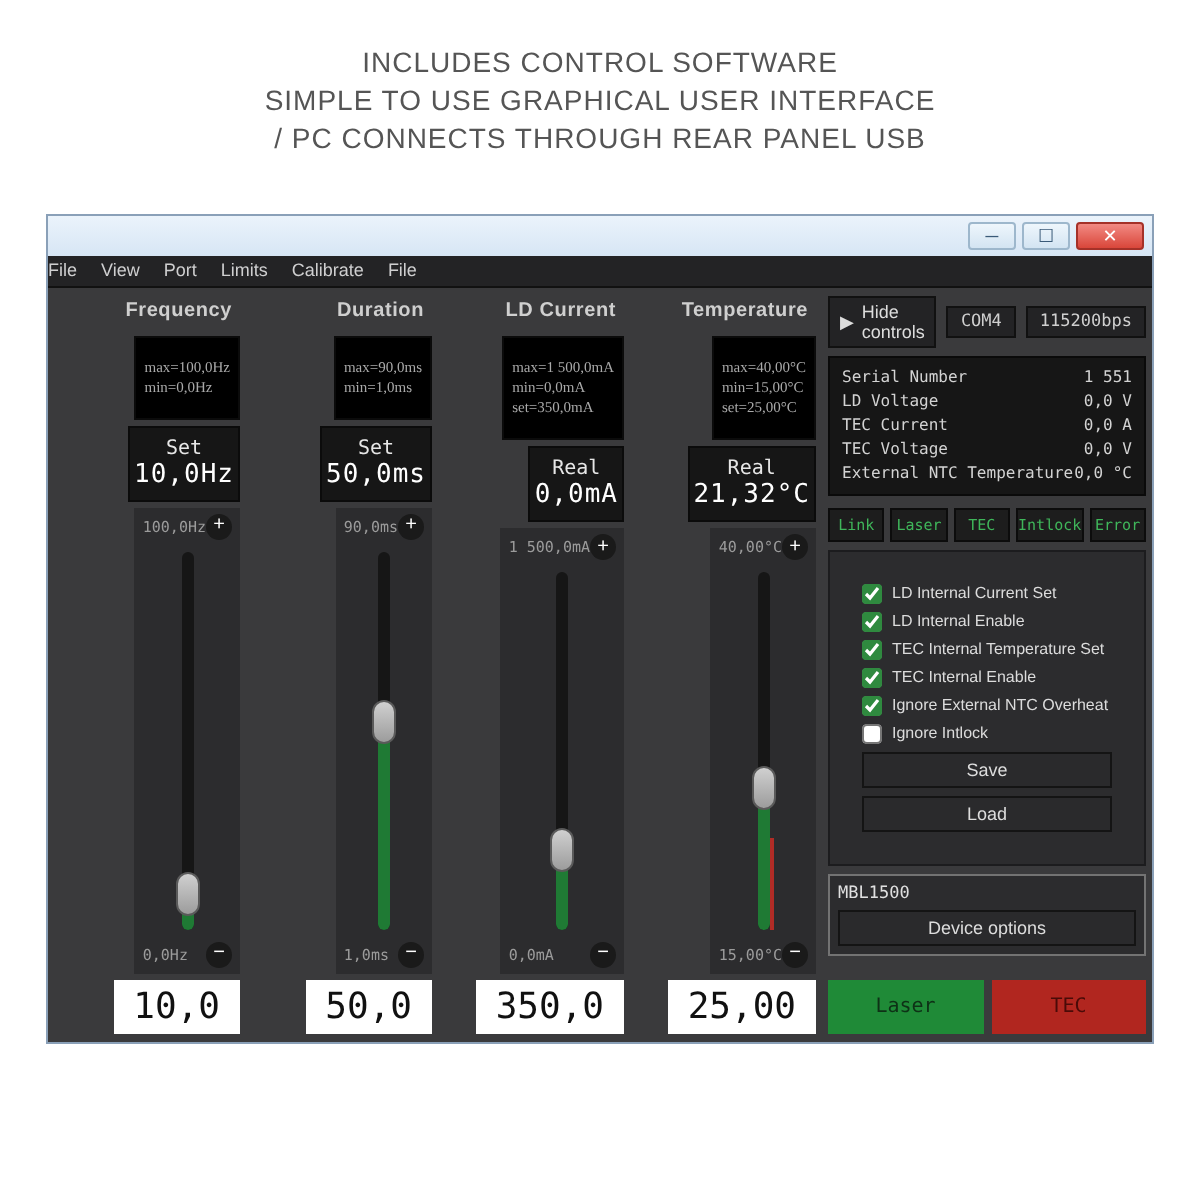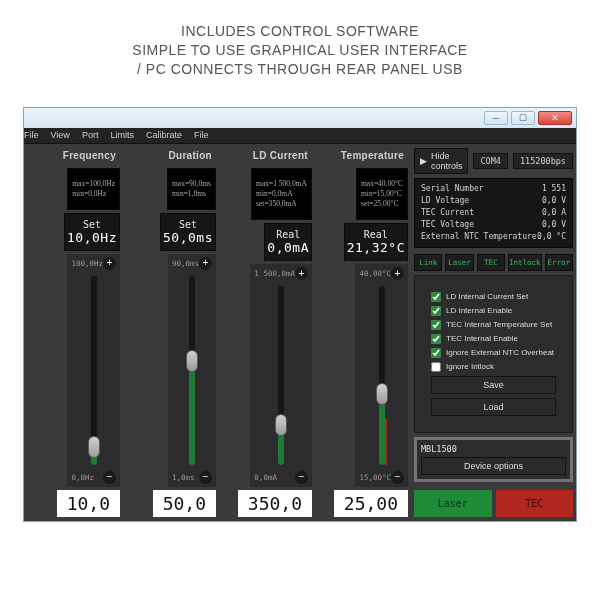--- a/index.html
+++ b/index.html
@@ -36,21 +36,21 @@
   .hidec { flex: 1; background: #232325; border: 1px solid #111; padding: 2px 5px; font-size: 9px; color: #ddd; display:flex; align-items:center; gap:4px; }
   .chip { background: #232325; border: 1px solid #111; padding: 2px 6px; font-size: 8.5px; font-family: Consolas, monospace; color:#cfcfcf; }
   .statusbox { background: #161616; border: 1px solid #0a0a0a; padding: 4px 6px; font-size: 8px; font-family: Consolas, monospace; }
   .st-row { display: flex; justify-content: space-between; line-height: 1.5; }
   .indrow { display: flex; gap: 3px; justify-content: space-between; margin-top: 2px; }
   .ind { flex: 1; background: #1d1d1d; border: 1px solid #0c0c0c; text-align: center; font-size: 7.5px; color: #3fb65a; padding: 3px 0; font-family: Consolas, monospace; }
   .checks { background: #2c2c2e; border: 1px solid #1c1c1e; padding: 16px; display:flex; flex-direction:column; gap:4px; }
   .chk { display: flex; align-items: center; gap: 5px; font-size: 8px; color: #dcdcdc; }
   .chk input { width:10px; height:10px; accent-color:#2f8a3f; }
   .btn { background: #2a2a2c; border: 1px solid #141414; color: #ddd; text-align: center; padding: 3px; font-size: 9px; cursor: pointer; }
-  .devbox { background: #2c2c2e; border: 3px solid #737373; padding: 4px; }
+  .devbox { background: #2c2c2e; border: 1px solid #737373; padding: 4px; }
   .devlabel { font-size: 8.5px; font-family: Consolas, monospace; color:#e0e0e0; margin-bottom:3px; }
   .bigbtns { display: flex; gap: 4px; margin-top: auto; }
   .bigbtn { flex: 1; padding: 8px 0; text-align: center; font-size: 10px; font-family: Consolas, monospace; }
   .bigbtn.green { background: #1f8a37; color: #0e3116; }
   .bigbtn.red { background: #b1261f; color: #4a0b08; }
   .tempbar { position:absolute; bottom:2px; left:50%; width:2px; background:#b02c26; transform:translateX(3px); }
 </style>
 </head>
 <body>
 

